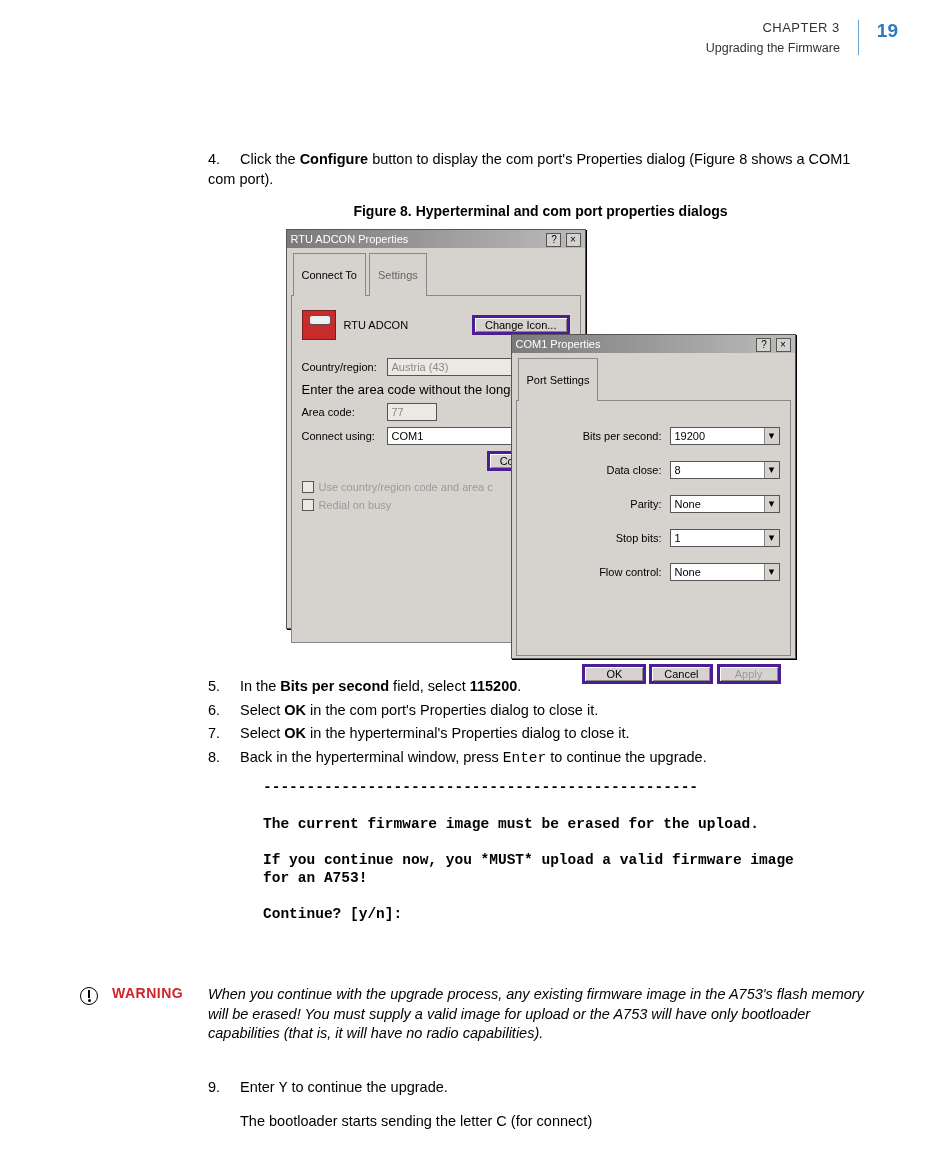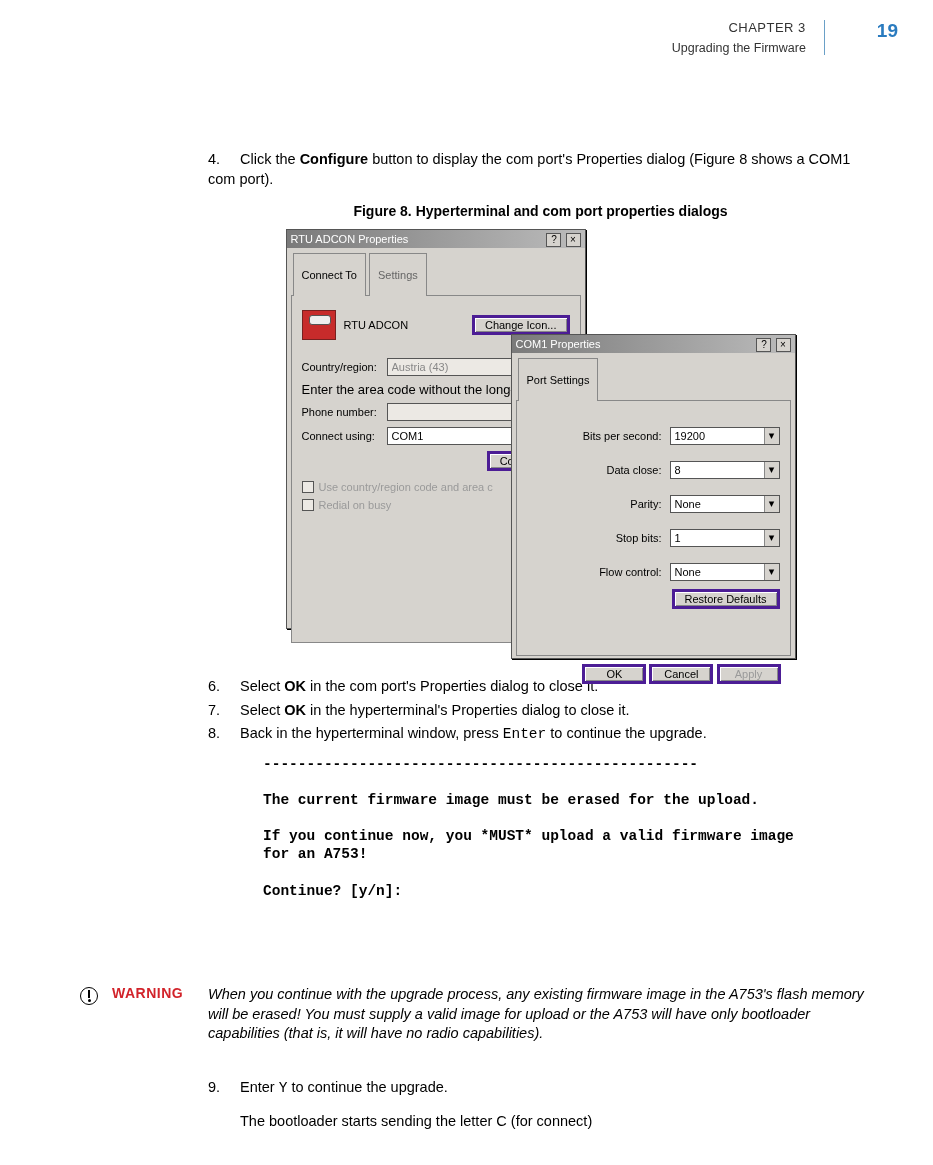--- a/index.html
+++ b/index.html
@@ -12,21 +12,20 @@
     color: #000;
     background: #fff;
     position: relative;
   }
   .header {
     position: absolute;
     top: 20px;
     right: 35px;
     display: flex;
     align-items: stretch;
-    gap: 34px;
   }
   .header-text {
     text-align: right;
     padding-right: 18px;
     border-right: 1px solid #6aa0c7;
     font-size: 13px;
     color: #333;
   }
   .header-text .ch { letter-spacing: .5px; }
   .header-text .sub { font-size: 12.5px; color: #333; margin-top: 6px;}
@@ -212,22 +211,22 @@
           <button class="btn">Change Icon...</button>
         </div>
         <div class="row" style="margin-top:18px;">
           <label style="width:85px;">Country/region:</label>
           <span class="drop"><input class="sel disabled" style="width: 140px;" readonly="" value="Austria (43)"><span class="arrow">▾</span></span>
         </div>
         <div class="row">
             <span style="font-size:13px;">Enter the area code without the long-dis</span>
           </div>
         <div class="row">
-          <label style="width:85px;">Phone number:</label>
-          <input class="txt disabled" style="width: 140px;" readonly="">
+          <label style="width:85px;">Area code:</label>
+          <input class="txt disabled" style="width: 50px;" readonly="" value="77">
         </div>
         <div class="row">
           <label style="width:85px;">Connect using:</label>
           <span class="drop"><input class="sel" 误="" style="width: 140px;" readonly="" value="COM1"></span>
         </div>
         <div class="row" style="justify-content:flex-end;">
           <button class="btn">Configure...</button>
         </div>
         <div class="row" style="margin-top:10px; color:#9a9a9a;">
           <span class="chk"></span>
@@ -265,33 +264,33 @@
           <span class="drop"><input class="sel" style="width: 110px;" readonly="" value="None"><span class="arrow">▾</span></span>
         </div>
         <div class="row field-right" style="margin-top:16px;">
           <label>Stop bits:</label>
           <span class="drop"><input class="sel" style="width: 110px;" readonly="" value="1"><span class="arrow">▾</span></span>
         </div>
         <div class="row field-right" style="margin-top:16px;">
           <label>Flow control:</label>
           <span class="drop"><input class="sel" style="width: 110px;" readonly="" value="None"><span class="arrow">▾</span></span>
         </div>
-        <div class="btnrow">
-          <button class="btn">Restore Defaults</button>
-        </div>
       </div>
       <div class="btnrow" style="padding:0 14px 6px 0;">
         <button class="btn" style="width:64px;">OK</button>
         <button class="btn" style="width:64px;">Cancel</button>
         <button class="btn" style="width:64px;color:#9a9a9a;">Apply</button>
       </div>
     </div>
   </div>
 
   <ol class="steps">
+    <li>
+      <span class="step-num">5.</span><span>In the </span><b>Bits per second</b><span> field, select </span><b>115200</b><span>.</span>
+    </li>
     <li>
       <span class="step-num">6.</span><span>Select </span><b>OK</b><span> in the com port's Properties dialog to close it.</span>
     </li>
     <li>
       <span class="step-num">7.</span><span>Select </span><b>OK</b><span> in the hyperterminal's Properties dialog to close it.</span>
     </li>
     <li>
       <span class="step-num">8.</span><span>Back in the hyperterminal window, press </span><span style="font-family:'Courier New',monospace;">Enter</span><span> to continue the upgrade.</span>
     </li>
   </ol>

